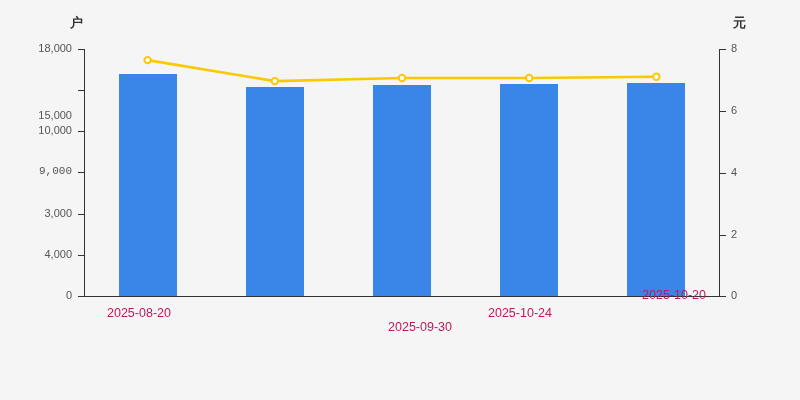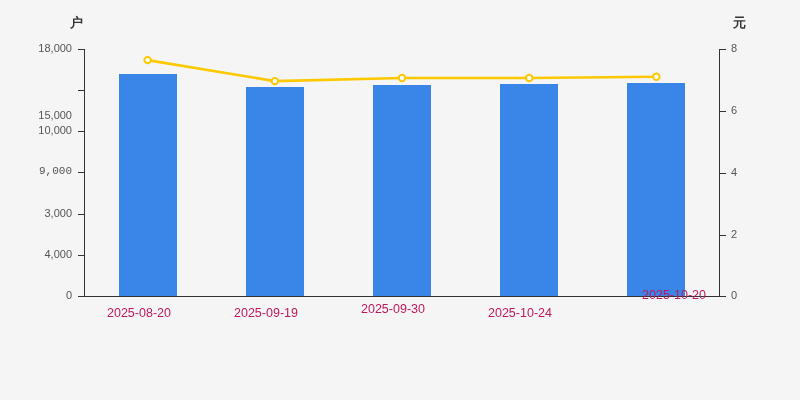--- a/index.html
+++ b/index.html
@@ -123,18 +123,17 @@
   <svg id="line-layer" viewBox="0 0 800 400" width="800" height="400">
       <polyline points="147.6,60.11500000000001 274.8,81.11000000000001 402,78.02250000000001 529.2,78.02250000000001 656.4,76.78750000000002" fill="none" stroke="#fcc800" stroke-width="2.6" stroke-linejoin="round" stroke-linecap="round"></polyline>
       <circle cx="147.6" cy="60.11500000000001" r="3.2" fill="#ffffff" stroke="#fcc800" stroke-width="2"></circle>
       <circle cx="274.8" cy="81.11000000000001" r="3.2" fill="#ffffff" stroke="#fcc800" stroke-width="2"></circle>
       <circle cx="402" cy="78.02250000000001" r="3.2" fill="#ffffff" stroke="#fcc800" stroke-width="2"></circle>
       <circle cx="529.2" cy="78.02250000000001" r="3.2" fill="#ffffff" stroke="#fcc800" stroke-width="2"></circle>
       <circle cx="656.4" cy="76.78750000000002" r="3.2" fill="#ffffff" stroke="#fcc800" stroke-width="2"></circle>
     </svg>
 
   <div class="x-label" style="left:80px;  top:307px; width:118px;">2025-08-20</div>
-  <div class="x-label" style="left:207px; top:307px; width:118px;">2025-09-19</div>
-  <div class="x-label" style="left:334px; top:303px; width:118px;">2025-09-30</div>
+  <div class="x-label" style="left:334px; top:321px; width:118px;text-align:right;">2025-09-30</div>
   <div class="x-label" style="left:461px; top:307px; width:118px;">2025-10-24</div>
   <div class="x-label" style="left:588px; top:289px; width:118px;text-align:right;">2025-10-20</div>
 
 </div>
 
 </body></html>

